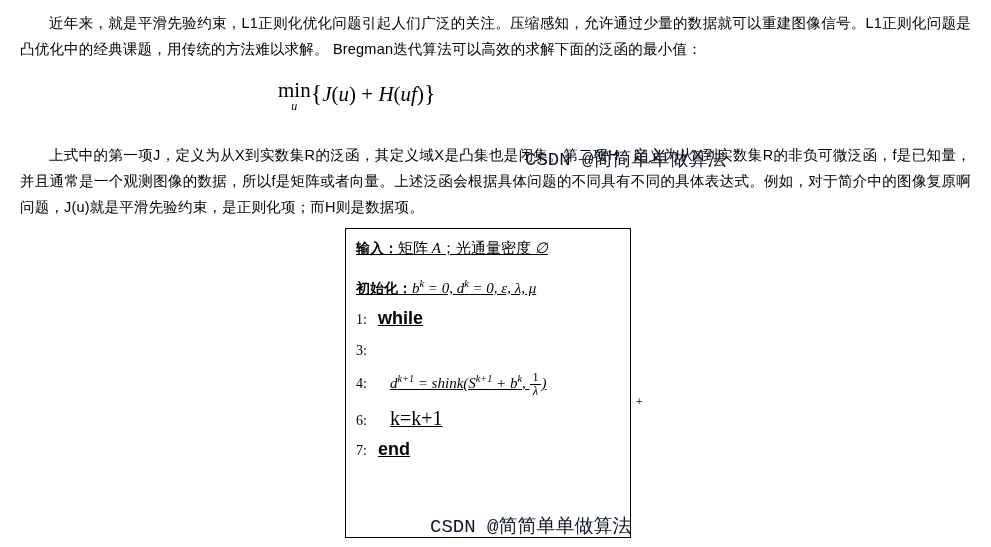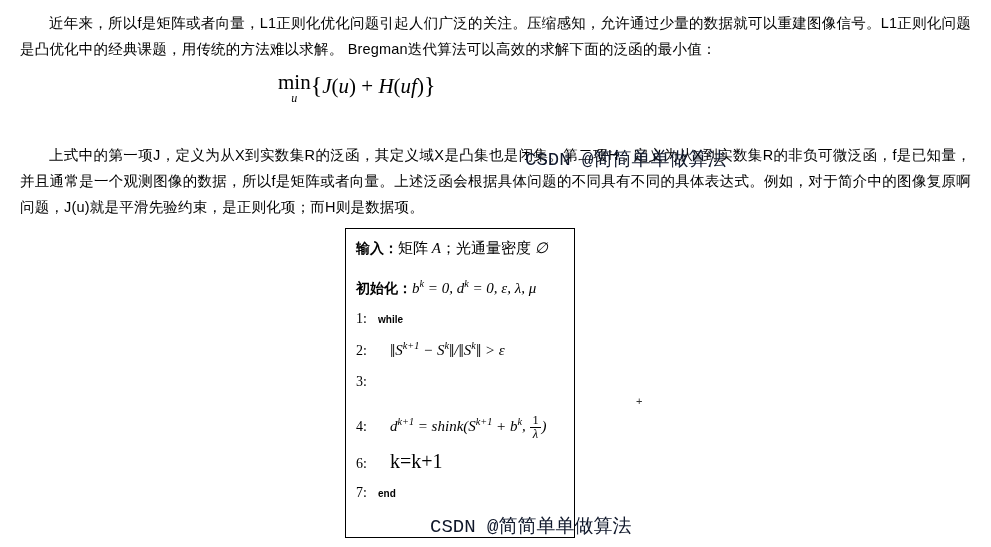--- a/index.html
+++ b/index.html
@@ -35,21 +35,21 @@
   }
   
   .formula-row {
     position: relative;
     height: 52px;
     margin: 6px 0 0 0;
   }
   .main-formula {
     position: absolute;
     left: 258px;
-    top: 4px;
+    top: 12px;
     font-family: "Liberation Serif", serif;
     font-size: 21px;
     white-space: nowrap;
   }
   .mi { font-style: italic; }
   .minop {
     display: inline-block;
     text-align: center;
     vertical-align: middle;
     line-height: 1;
@@ -66,49 +66,50 @@
     white-space: nowrap;
     pointer-events: none;
   }
   .wm-1 { left: 505px; top: 78px; }
   .wm-2 { left: 430px; top: 513px; }
   
   .algo-box {
     position: absolute;
     left: 345px;
     top: 228px;
-    width: 230px;
+    width: 286px;
     height: 310px;
     border: 1px solid #000000;
     box-sizing: border-box;
     background: transparent;
     padding: 7px 8px 0 10px;
     font-family: "Liberation Serif", serif;
     font-size: 15px;
+    text-decoration: underline;
   }
   .algo-line {
     position: relative;
     line-height: 20px;
     white-space: nowrap;
   }
   .algo-label {
     font-family: "Liberation Sans", sans-serif;
     font-size: 14px;
     font-weight: bold;
   }
   .algo-num {
     display: inline-block;
     width: 22px;
     font-family: "Liberation Serif", serif;
     font-size: 14px;
   }
   .kw {
     font-family: "Liberation Sans", sans-serif;
     font-weight: bold;
-    font-size: 10px;
+    font-size: 18px;
   }
   .math { font-family: "Liberation Serif", serif; font-style: italic; }
   .mathn { font-family: "Liberation Serif", serif; font-style: normal; }
   sup.sp { font-size: 0.68em; vertical-align: super; font-style: italic;}
   .norm-bar { font-style: normal; font-size: 19px; vertical-align: -2px; }
   .frac {
     display: inline-block;
     vertical-align: middle;
     text-align: center;
     font-size: 0.82em;
@@ -116,39 +117,39 @@
     margin: 0 1px;
   }
   .frac .num { display: block; border-bottom: 1px solid #000; padding: 0 2px;}
   .frac .den { display: block; padding: 0 2px; font-style: italic;}
   .l1 { margin-top: 2px; }
   .l2 { margin-top: 16px; }
   .l3 { margin-top: 10px; }
   .l4 { margin-top: 6px; }
   .l5 { margin-top: 10px; }
   .l6 { margin-top: 4px; }
-  .l7 { margin-top: 20px; }
+  .l7 { margin-top: 8px; }
   .l8 { margin-top: 12px; }
   .l9 { margin-top: 10px; }
   .l10 { margin-top: 8px; }
   .indent-2 { padding-left: 12px; }
   .plus-mark {
     position: absolute;
     left: 636px;
     top: 395px;
     font-size: 11px;
     color: #333;
   }
 </style>
 </head>
 <body>
 
 <div class="page">
 
-  <p class="para para-1">近年来，所以f是矩阵或者向量，L1正则化优化问题引起人们广泛的关注。压缩感知，允许通过少量的数据就可以重建图像信号。L1正则化问题是凸优化中的经典课题，用传统的方法难以求解。  Bregman迭代算法可以高效的求解下面的泛函的最小值：</p>
+  <p class="para para-1">近年来，就是平滑先验约束，L1正则化优化问题引起人们广泛的关注。压缩感知，允许通过少量的数据就可以重建图像信号。L1正则化问题是凸优化中的经典课题，用传统的方法难以求解。  Bregman迭代算法可以高效的求解下面的泛函的最小值：</p>
 
   <div class="formula-row">
     <div class="main-formula">
       <span class="minop">
         <span class="op">min</span>
         <span class="sub">u</span>
       </span><span class="brace">{</span><span class="mi">J</span>(<span class="mi">u</span>) + <span class="mi">H</span>(<span class="mi">uf</span>)<span class="brace">}</span>
     </div>
     <div class="watermark wm-1">CSDN @简简单单做算法</div>
   </div>
@@ -162,23 +163,20 @@
     </div>
 
     <div class="algo-line l2">
       <span class="algo-label">初始化：</span><span class="math">b<sup class="sp">k</sup> = 0, d<sup class="sp">k</sup> = 0, ε, λ, μ</span>
     </div>
 
     <div class="algo-line l3">
       <span class="algo-num">1:</span><span class="kw">while</span>
     </div>
 
-    <div class="algo-line l4">
-      <span class="algo-num">2:</span><span class="math indent-2"><span class="norm-bar">‖</span>S<sup class="sp">k+1</sup> − S<sup class="sp">k</sup><span class="norm-bar">‖</span>/<span class="norm-bar">‖</span>S<sup class="sp">k</sup><span class="norm-bar">‖</span> &gt; ε</span>
-    </div>
 
     <div class="algo-line l5">
       <span class="algo-num">3:</span>
     </div>
 
 
     <div class="algo-line l7">
       <span class="algo-num">4:</span><span class="math indent-2">d<sup class="sp">k+1</sup> = shink(S<sup class="sp">k+1</sup> + b<sup class="sp">k</sup>, <span class="frac"><span class="num" style="font-style:normal;">1</span><span class="den">λ</span></span>)</span>
     </div>
 

